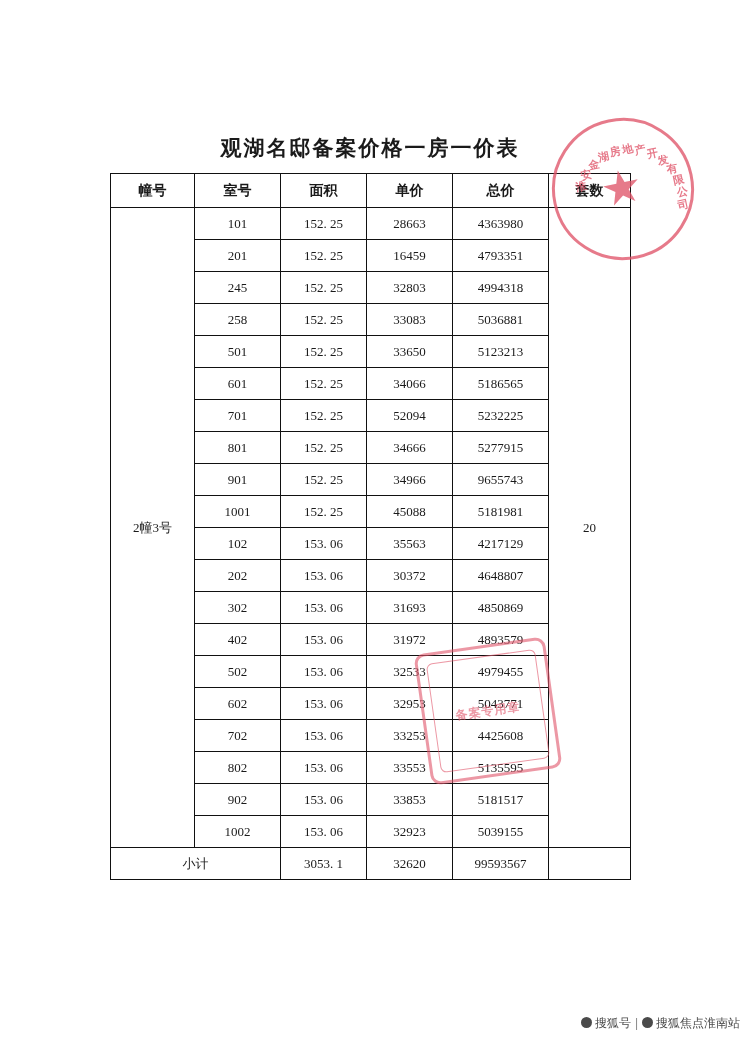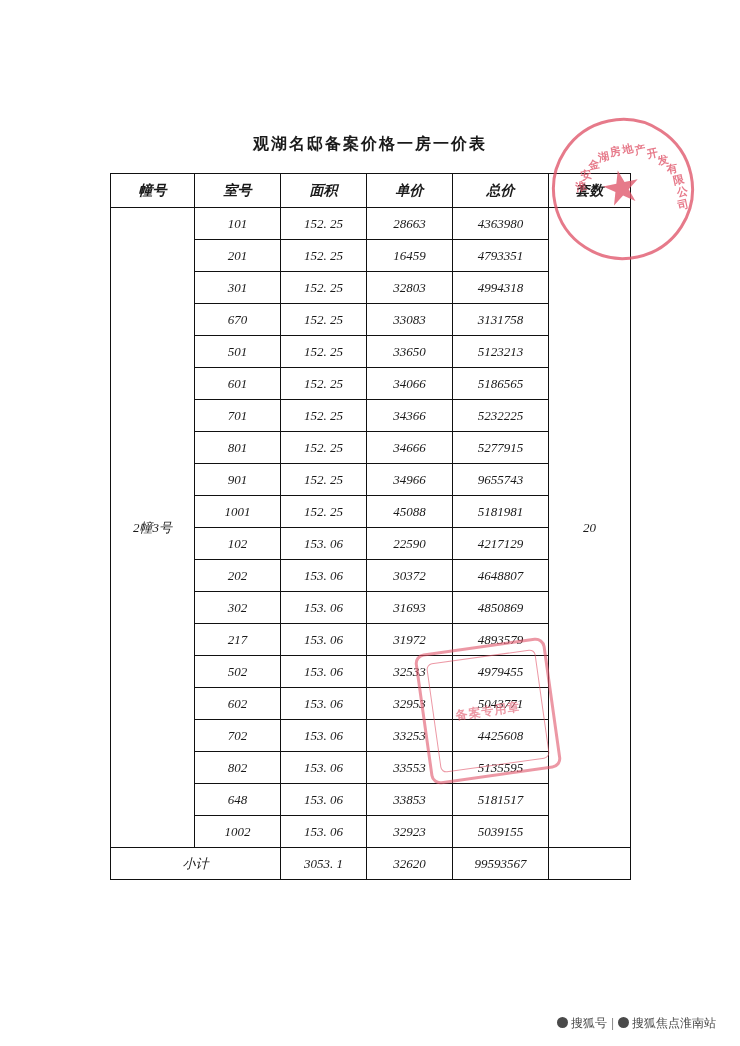--- a/index.html
+++ b/index.html
@@ -19,36 +19,35 @@
     position: relative;
     width: 740px;
     height: 1046px;
   }
   .doc-title {
     position: absolute;
     top: 134px;
     left: 0;
     width: 740px;
     text-align: center;
-    font-size: 16px;
+    font-size: 21px;
     font-weight: bold;
     letter-spacing: 2px;
     font-family: "Liberation Serif", serif;
   }
   .table-wrap {
     position: absolute;
     top: 173px;
     left: 110px;
     width: 520px;
   }
   table.price-table {
     border-collapse: collapse;
     width: 520px;
     table-layout: fixed;
-    font-style: italic;
   }
   table.price-table td,
   table.price-table th {
     border: 1px solid #111;
     font-size: 13px;
     text-align: center;
     font-family: "Liberation Serif", serif;
     font-weight: normal;
     height: 31px;
     padding: 0;
@@ -142,21 +141,20 @@
     line-height: 16px;
     color: #e0556a;
     letter-spacing: 1px;
   }
   .footer {
     position: absolute;
     left: 0;
     bottom: 14px;
     width: 740px;
     text-align: right;
-    padding-right: 24px;
     box-sizing: border-box;
     font-size: 12px;
     color: #4a4a4a;
     font-family: "Liberation Sans", sans-serif;
   }
   .footer .sep {
     display: inline-block;
     margin: 0 4px;
     color: #888;
   }
@@ -206,47 +204,47 @@
           <td>4363980</td>
           <td rowspan="20">20</td>
         </tr>
         <tr>
           <td>201</td>
           <td>152. 25</td>
           <td>16459</td>
           <td>4793351</td>
         </tr>
         <tr>
-          <td>301</td>
+          <td>245</td>
           <td>152. 25</td>
           <td>32803</td>
           <td>4994318</td>
         </tr>
         <tr>
-          <td>670</td>
+          <td>258</td>
           <td>152. 25</td>
           <td>33083</td>
-          <td>3131758</td>
+          <td>5036881</td>
         </tr>
         <tr>
           <td>501</td>
           <td>152. 25</td>
           <td>33650</td>
           <td>5123213</td>
         </tr>
         <tr>
           <td>601</td>
           <td>152. 25</td>
           <td>34066</td>
           <td>5186565</td>
         </tr>
         <tr>
           <td>701</td>
           <td>152. 25</td>
-          <td>34366</td>
+          <td>52094</td>
           <td>5232225</td>
         </tr>
         <tr>
           <td>801</td>
           <td>152. 25</td>
           <td>34666</td>
           <td>5277915</td>
         </tr>
         <tr>
           <td>901</td>
@@ -256,37 +254,37 @@
         </tr>
         <tr>
           <td>1001</td>
           <td>152. 25</td>
           <td>45088</td>
           <td>5181981</td>
         </tr>
         <tr>
           <td>102</td>
           <td>153. 06</td>
-          <td>22590</td>
+          <td>35563</td>
           <td>4217129</td>
         </tr>
         <tr>
           <td>202</td>
           <td>153. 06</td>
           <td>30372</td>
           <td>4648807</td>
         </tr>
         <tr>
           <td>302</td>
           <td>153. 06</td>
           <td>31693</td>
           <td>4850869</td>
         </tr>
         <tr>
-          <td>217</td>
+          <td>402</td>
           <td>153. 06</td>
           <td>31972</td>
           <td>4893579</td>
         </tr>
         <tr>
           <td>502</td>
           <td>153. 06</td>
           <td>32533</td>
           <td>4979455</td>
         </tr>
@@ -302,21 +300,21 @@
           <td>33253</td>
           <td>4425608</td>
         </tr>
         <tr>
           <td>802</td>
           <td>153. 06</td>
           <td>33553</td>
           <td>5135595</td>
         </tr>
         <tr>
-          <td>648</td>
+          <td>902</td>
           <td>153. 06</td>
           <td>33853</td>
           <td>5181517</td>
         </tr>
         <tr>
           <td>1002</td>
           <td>153. 06</td>
           <td>32923</td>
           <td>5039155</td>
         </tr>

